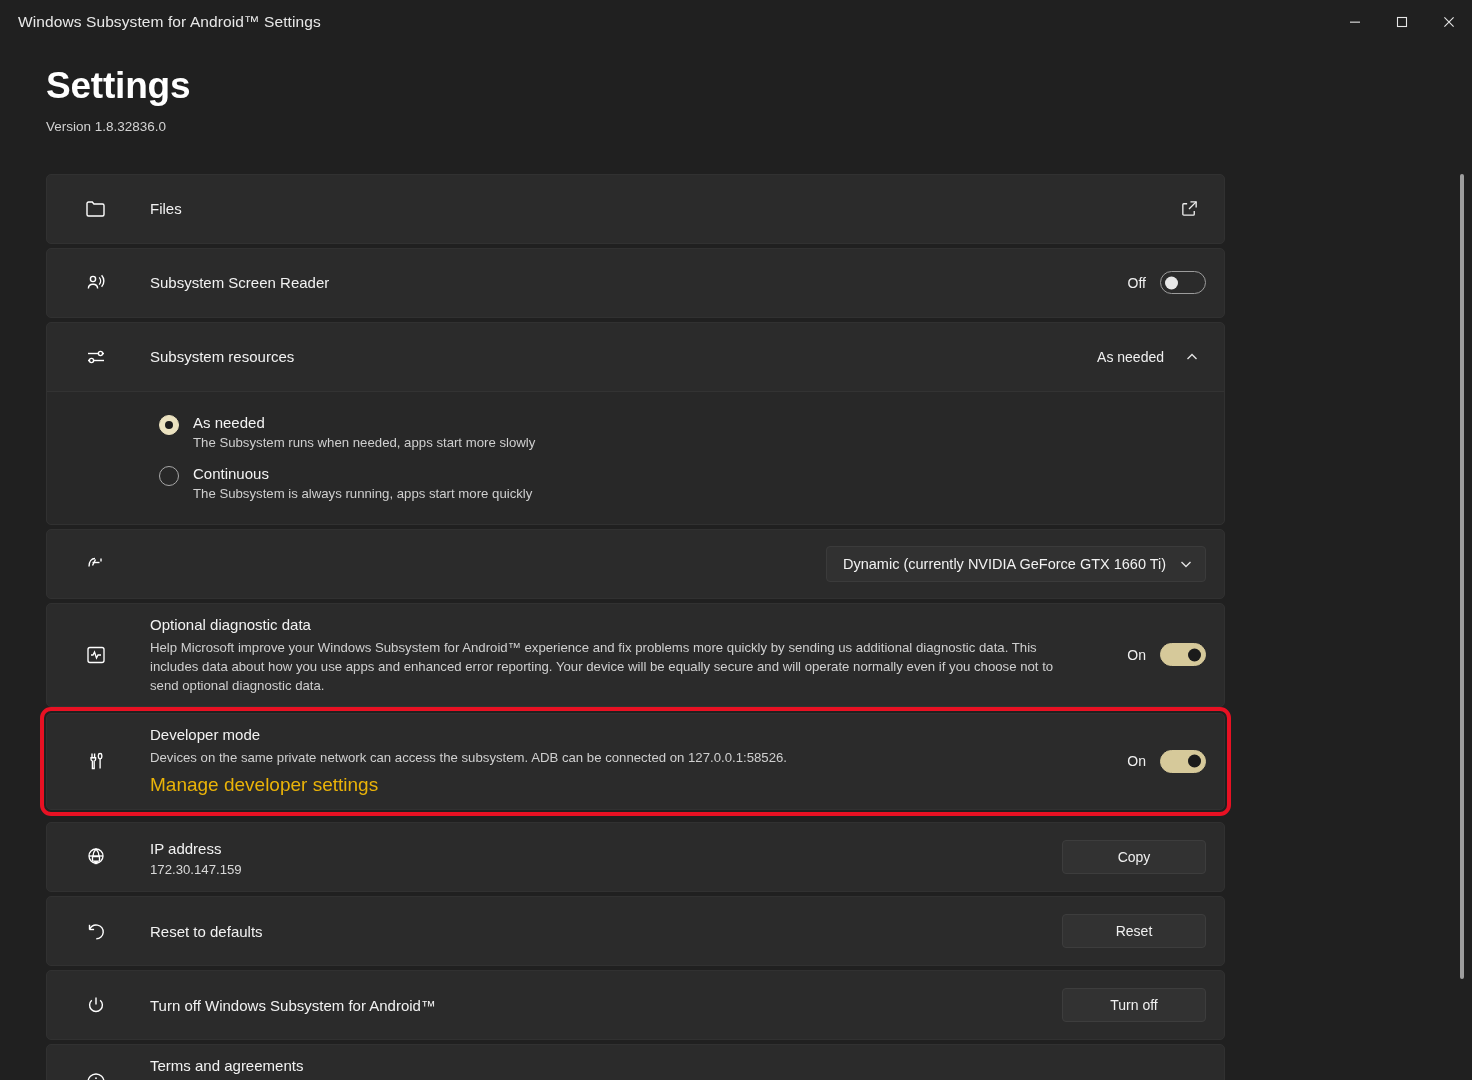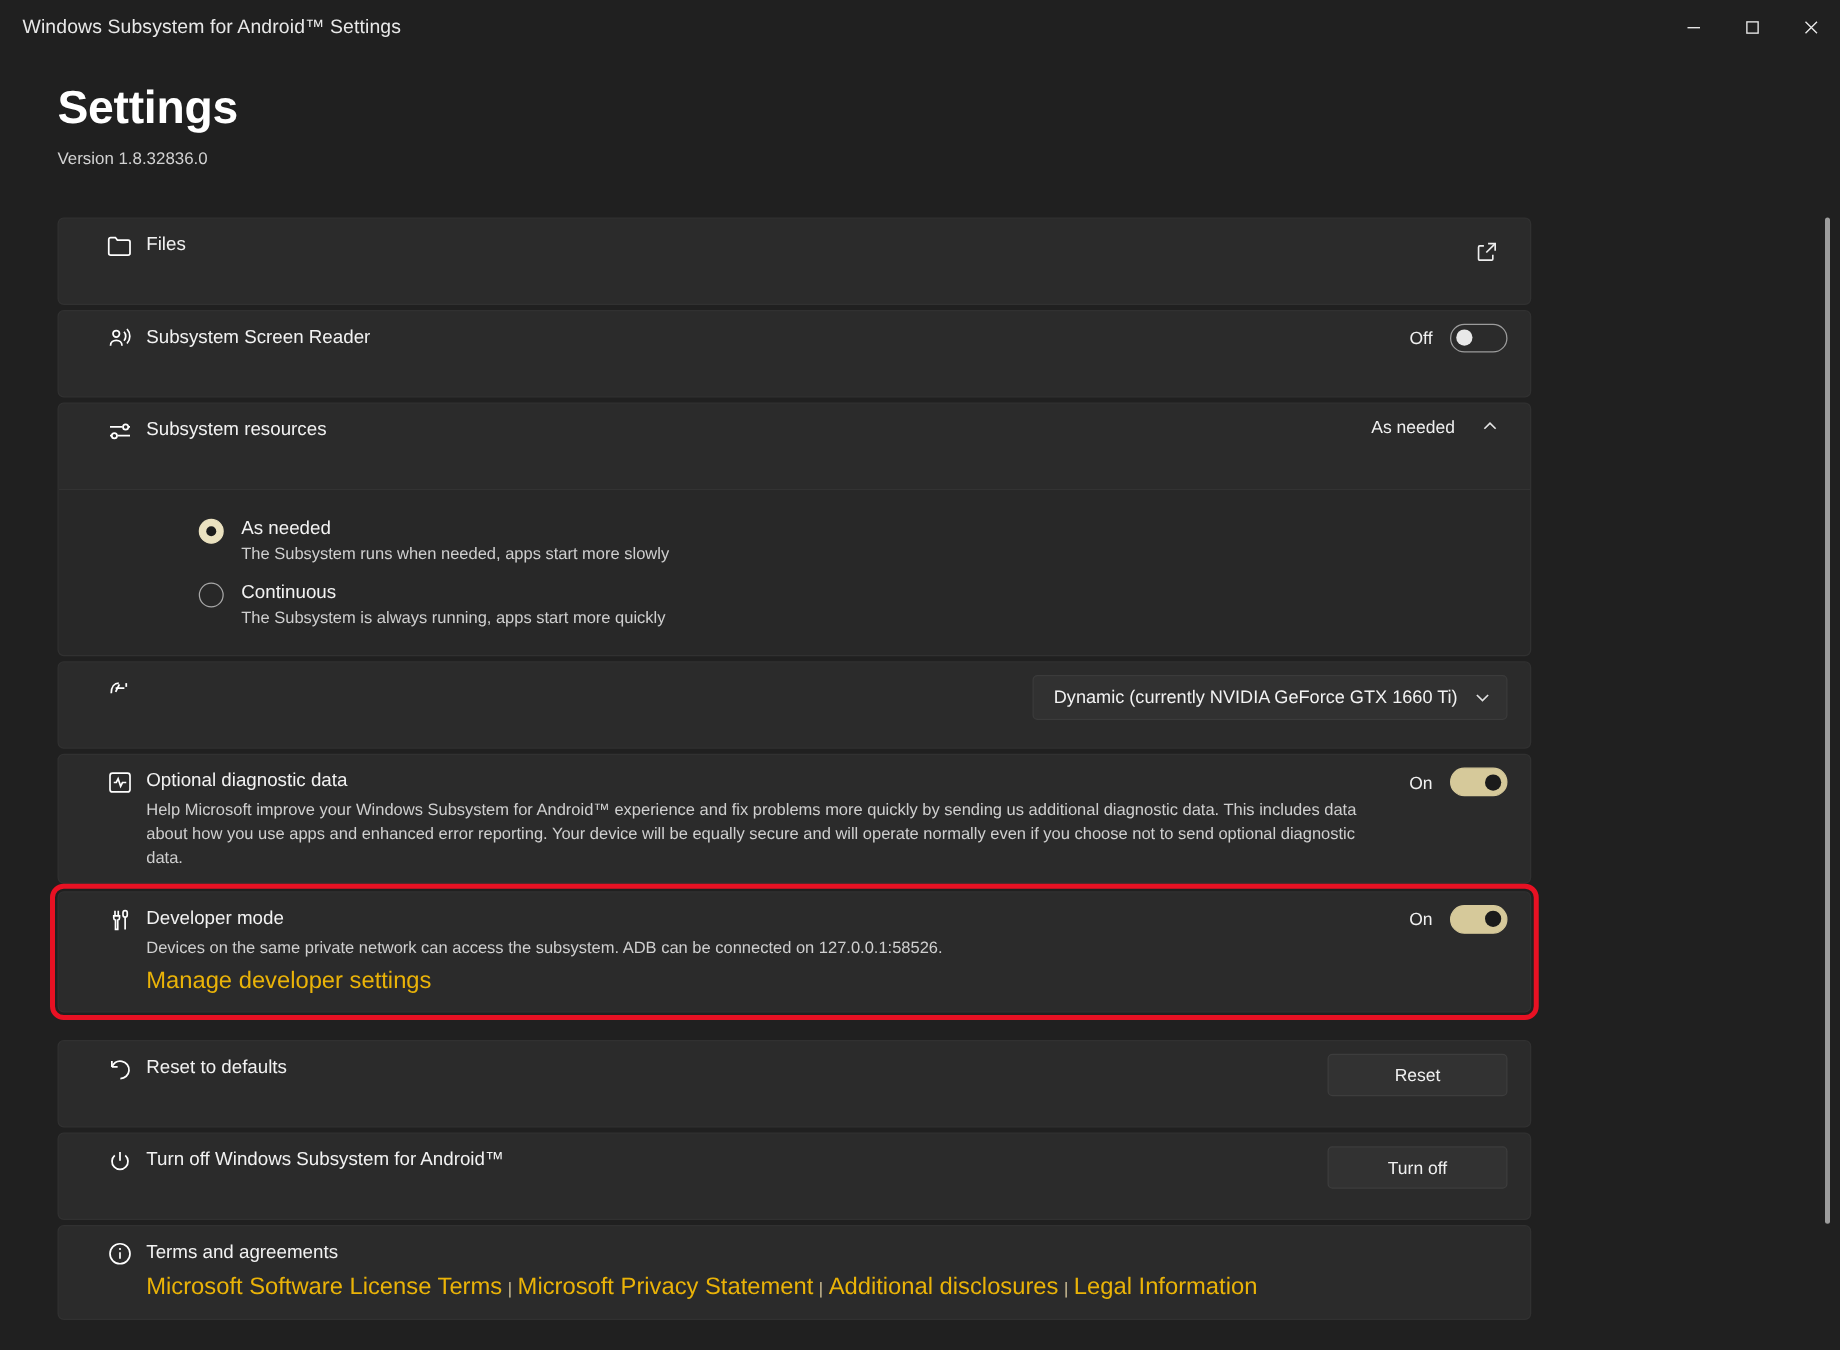--- a/index.html
+++ b/index.html
@@ -79,23 +79,24 @@
   .card {
     background: #2b2b2b;
     border: 1px solid #313131;
     border-radius: 5px;
     margin-bottom: 4px;
     position: relative;
   }
 
   .row {
     display: flex;
-    align-items: flex-start;
+    align-items: center;
     min-height: 68px;
     padding: 10px 18px 10px 20px;
+    gap: 33px;
   }
 
   .row-icon {
     width: 50px;
     min-width: 50px;
     display: flex;
     align-items: center;
     justify-content: flex-start;
     color: #ffffff;
     padding-left: 17px;
@@ -285,21 +286,21 @@
     cursor: default;
   }
   .links-row { margin-top: 4px; line-height: 1.5; }
   .link-sep { color: #d4c49a; font-size: 13.2px; }
 
   
   .card.highlighted {
     outline: 4px solid #e81123;
     outline-offset: 2px;
     z-index: 5;
-    margin-bottom: 22px;
+    margin-bottom: 12px;
     margin-top: 6px;
   }
 
   
   .scrollbar {
     position: absolute;
     top: 44px;
     right: 4px;
     width: 12px;
     height: 1036px;
@@ -497,20 +498,40 @@
         </div>
         <div class="row-right">
           <div class="state-label">On</div>
           <div class="toggle on">
               <div class="knob"></div>
             </div>
         </div>
       </div>
     </div>
 
+    <div class="card">
+      <div class="row">
+        <div class="row-icon">
+          <svg width="24" height="24" viewBox="0 0 24 24" fill="none" stroke="currentColor" stroke-width="1.35">
+            <circle cx="12" cy="11" r="7"></circle>
+            <path d="M5 11h14"></path>
+            <path d="M12 4c2 2.2 3 4.6 3 7s-1 4.8-3 7c-2-2.2-3-4.6-3-7s1-4.8 3-7z"></path>
+            <rect x="8.5" y="11.5" width="7" height="4.6" rx="0.8" fill="#2b2b2b"></rect>
+            <path d="M10.5 18.5h3"></path>
+          </svg>
+        </div>
+        <div class="row-body">
+          <div class="row-title">IP address</div>
+          <div class="row-value">172.30.147.159</div>
+        </div>
+        <div class="row-right">
+          <button class="btn">Copy</button>
+        </div>
+      </div>
+    </div>
 
     <div class="card">
       <div class="row">
         <div class="row-icon">
           <svg width="24" height="24" viewBox="0 0 24 24" fill="none" stroke="currentColor" stroke-width="1.4">
             <path d="M5.5 10.5V5.8"></path>
             <path d="M5.5 10.5c1.6-3.3 4.7-5 8-4.4 3.6.6 6 3.8 5.7 7.4-.3 3.6-3.3 6.3-6.9 6.3"></path>
             <path d="M5.5 10.5h4.6"></path>
           </svg>
         </div>

